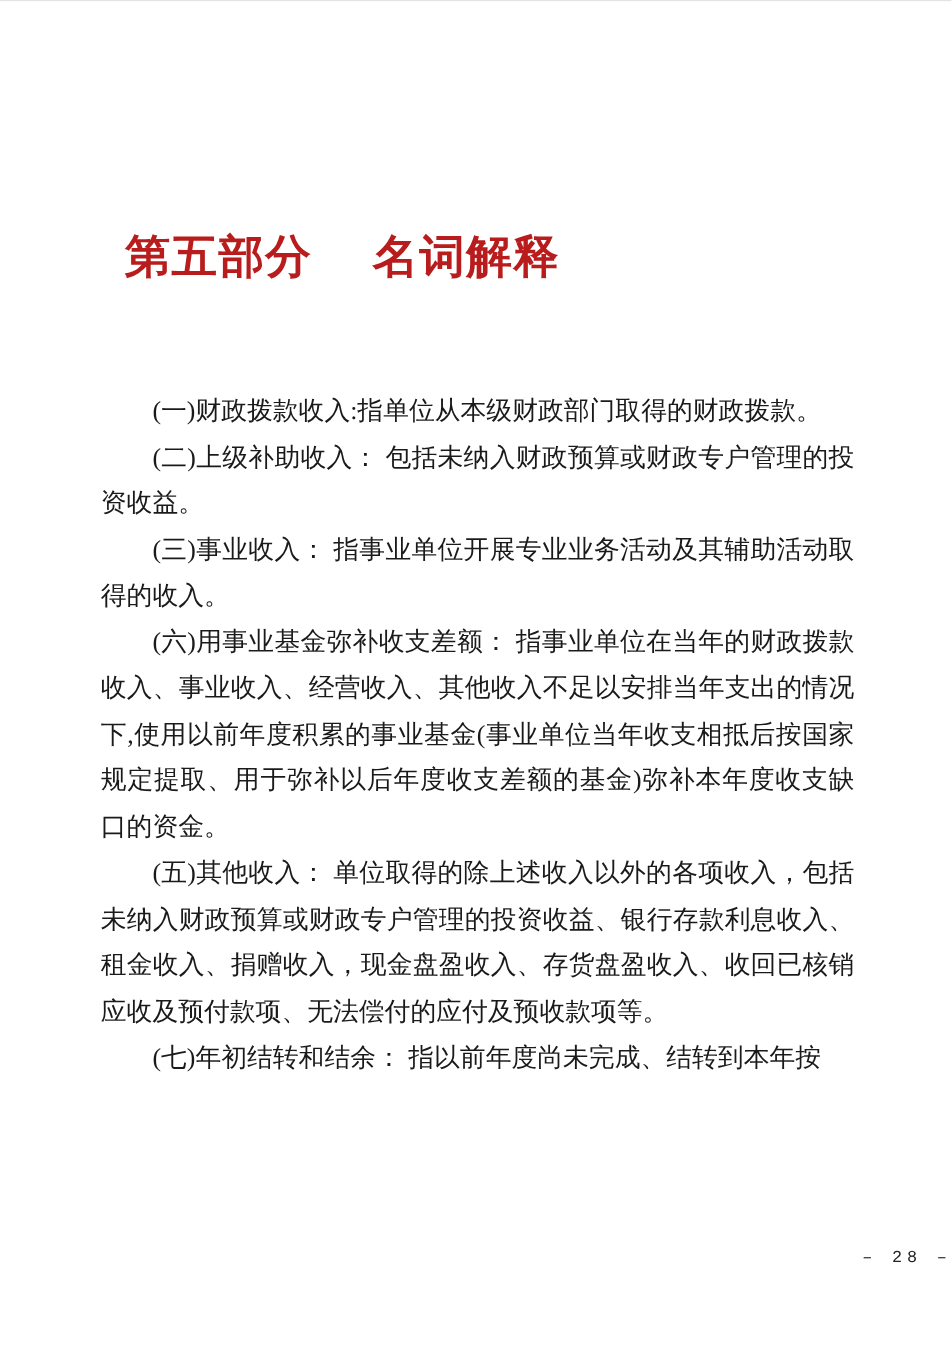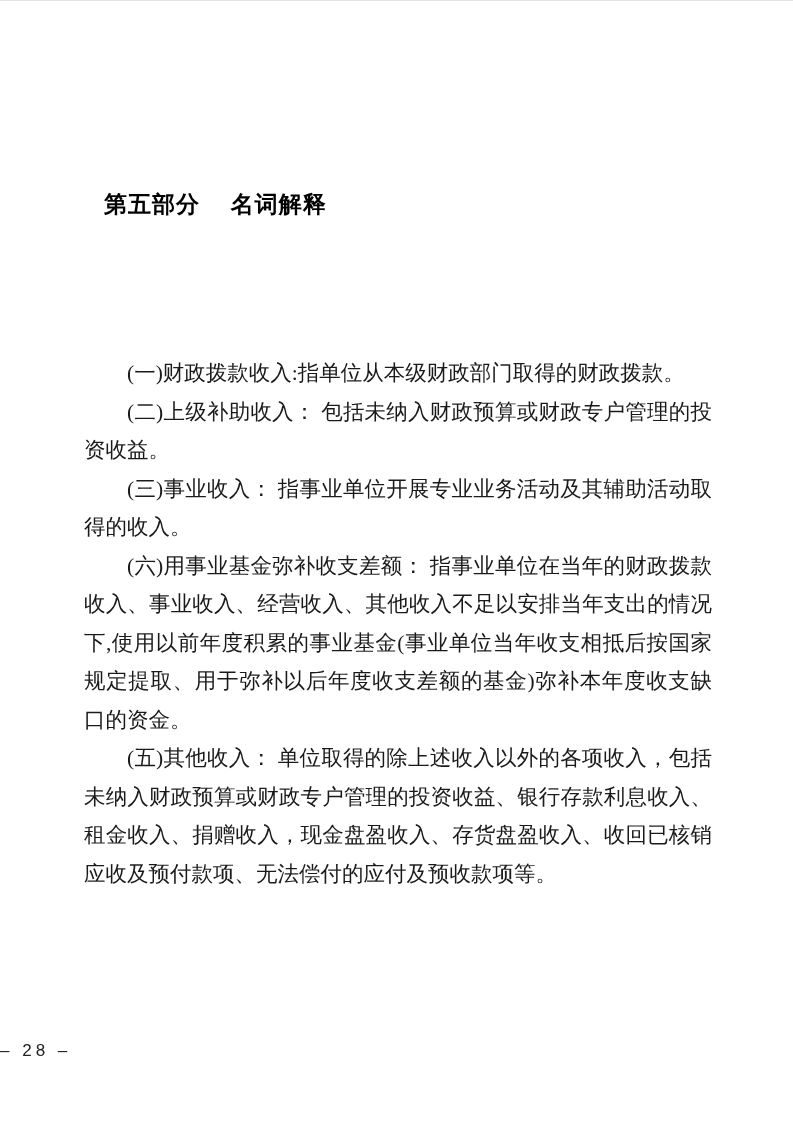--- a/index.html
+++ b/index.html
@@ -15,67 +15,67 @@
     overflow: hidden;
     border-top: 1px solid #e3e3e3; 
     box-sizing: border-box;
     color: #1a1a1a;
   }
   .doc-title {
     position: absolute;
     left: 104px;
     top: 188px;
     margin: 0;
-    font-family: Liberation Serif, serif;
+    font-family: Liberation Sans, sans-serif;
     font-weight: bold;
-    font-size: 23px;
+    font-size: 38px;
     letter-spacing: 1px;
-    color: #000000;
+    color: #b91c1c;
     white-space: pre;
   }
   .doc-body {
     position: absolute;
     left: 84px;
     top: 322px;
     width: 628px;
     font-family: "Liberation Serif", "DejaVu Serif", serif;
     font-size: 21.5px;
     line-height: 38.5px;
     text-align: justify;
     color: #1a1a1a;
-    margin-top: 31px;
   }
   .doc-body p {
     margin: 0;
     padding: 0;
     text-indent: 2em;
     word-break: break-all;
   }
   .page-number {
     position: absolute;
     left: 0;
     right: 0;
     top: 1040px;
-    text-align: left;
-    font-family: Liberation Sans, sans-serif;
-    font-size: 17px;
+    text-align: right;
+    font-family: Liberation Mono, monospace;
+    font-size: 14px;
     letter-spacing: 4px;
     color: #222222;
   }
 </style>
 </head>
 <body>
 
 <div class="page">
 
   <h1 class="doc-title">第五部分　 名词解释</h1>
 
   <div class="doc-body">
     <p>(一)财政拨款收入:指单位从本级财政部门取得的财政拨款。</p>
     <p>(二)上级补助收入： 包括未纳入财政预算或财政专户管理的投资收益。</p>
     <p>(三)事业收入： 指事业单位开展专业业务活动及其辅助活动取得的收入。</p>
     <p>(六)用事业基金弥补收支差额： 指事业单位在当年的财政拨款收入、事业收入、经营收入、其他收入不足以安排当年支出的情况下,使用以前年度积累的事业基金(事业单位当年收支相抵后按国家规定提取、用于弥补以后年度收支差额的基金)弥补本年度收支缺口的资金。</p>
     <p>(五)其他收入： 单位取得的除上述收入以外的各项收入，包括未纳入财政预算或财政专户管理的投资收益、银行存款利息收入、租金收入、捐赠收入，现金盘盈收入、存货盘盈收入、收回已核销应收及预付款项、无法偿付的应付及预收款项等。</p>
+    <p>(七)年初结转和结余： 指以前年度尚未完成、结转到本年按</p>
   </div>
 
   <div class="page-number">– 28 –</div>
 
 </div>
 
 </body></html>

